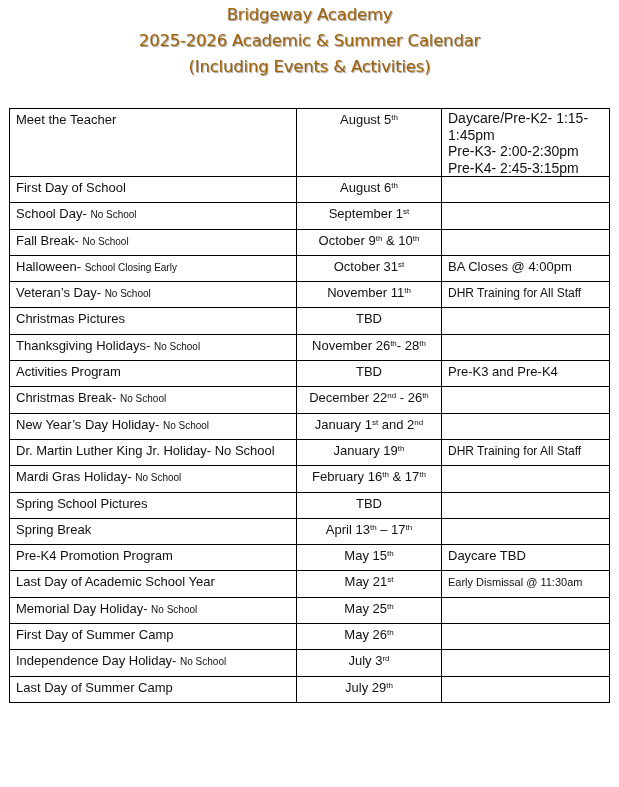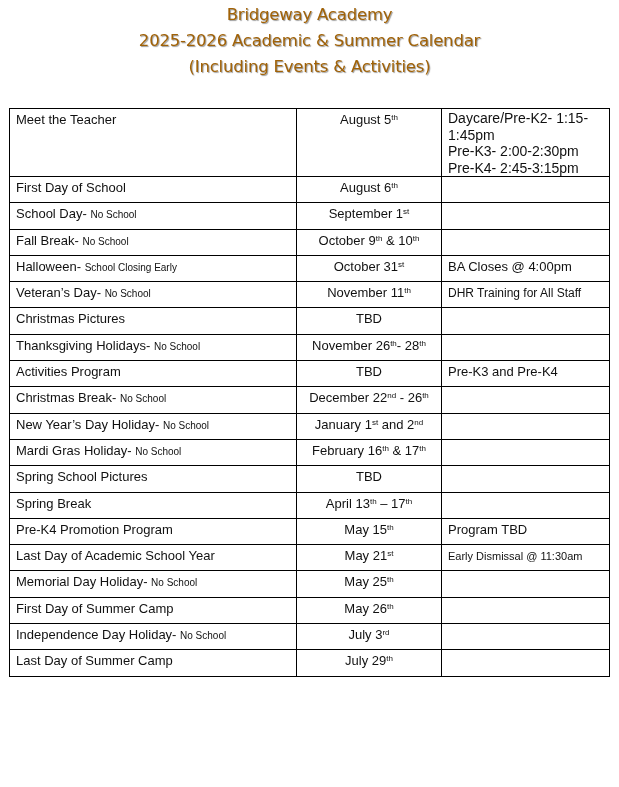--- a/index.html
+++ b/index.html
@@ -92,38 +92,43 @@
         <td class="ev"><span>Christmas Break- </span><span class="ev-sub">No School</span></td>
         <td class="dt">December 22<sup>nd</sup> - 26<sup>th</sup></td>
         <td class="nt"></td>
       </tr>
       <tr>
         <td class="ev"><span>New Year’s Day Holiday- </span><span class="ev-sub">No School</span></td>
         <td class="dt">January 1<sup>st</sup> and 2<sup>nd</sup></td>
         <td class="nt"></td>
       </tr>
       <tr>
+        <td class="ev"><span>Dr. Martin Luther King Jr. Holiday- No School</span></td>
+        <td class="dt">January 19<sup>th</sup></td>
+        <td class="nt"><span style="font-size: 12px;">DHR Training for All Staff</span></td>
+      </tr>
+      <tr>
         <td class="ev"><span>Mardi Gras Holiday- </span><span class="ev-sub">No School</span></td>
         <td class="dt">February 16<sup>th</sup> &amp; 17<sup>th</sup></td>
         <td class="nt"></td>
       </tr>
       <tr>
         <td class="ev"><span>Spring School Pictures</span></td>
         <td class="dt">TBD</td>
         <td class="nt"></td>
       </tr>
       <tr>
         <td class="ev"><span>Spring Break</span></td>
         <td class="dt">April 13<sup>th</sup> – 17<sup>th</sup></td>
         <td class="nt"></td>
       </tr>
       <tr>
         <td class="ev"><span>Pre-K4 Promotion Program</span></td>
         <td class="dt">May 15<sup>th</sup></td>
-        <td class="nt"><span>Program TBD</span></td>
+        <td class="nt"><span>Daycare TBD</span></td>
       </tr>
       <tr>
         <td class="ev"><span>Last Day of Academic School Year</span></td>
         <td class="dt">May 21<sup>st</sup></td>
         <td class="nt"><span class="nt-small">Early Dismissal @ 11:30am</span></td>
       </tr>
       <tr>
         <td class="ev"><span>Memorial Day Holiday- </span><span class="ev-sub">No School</span></td>
         <td class="dt">May 25<sup>th</sup></td>
         <td class="nt"></td>

